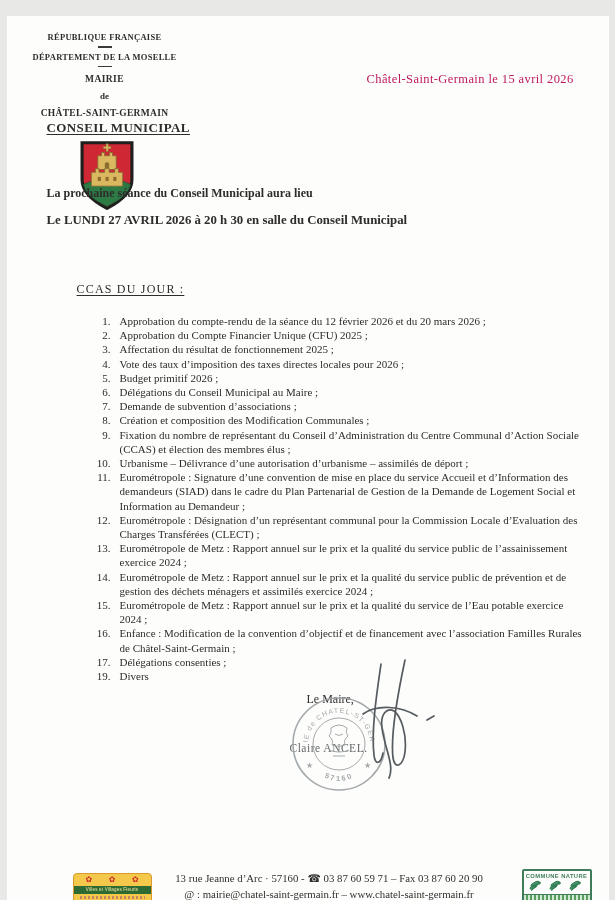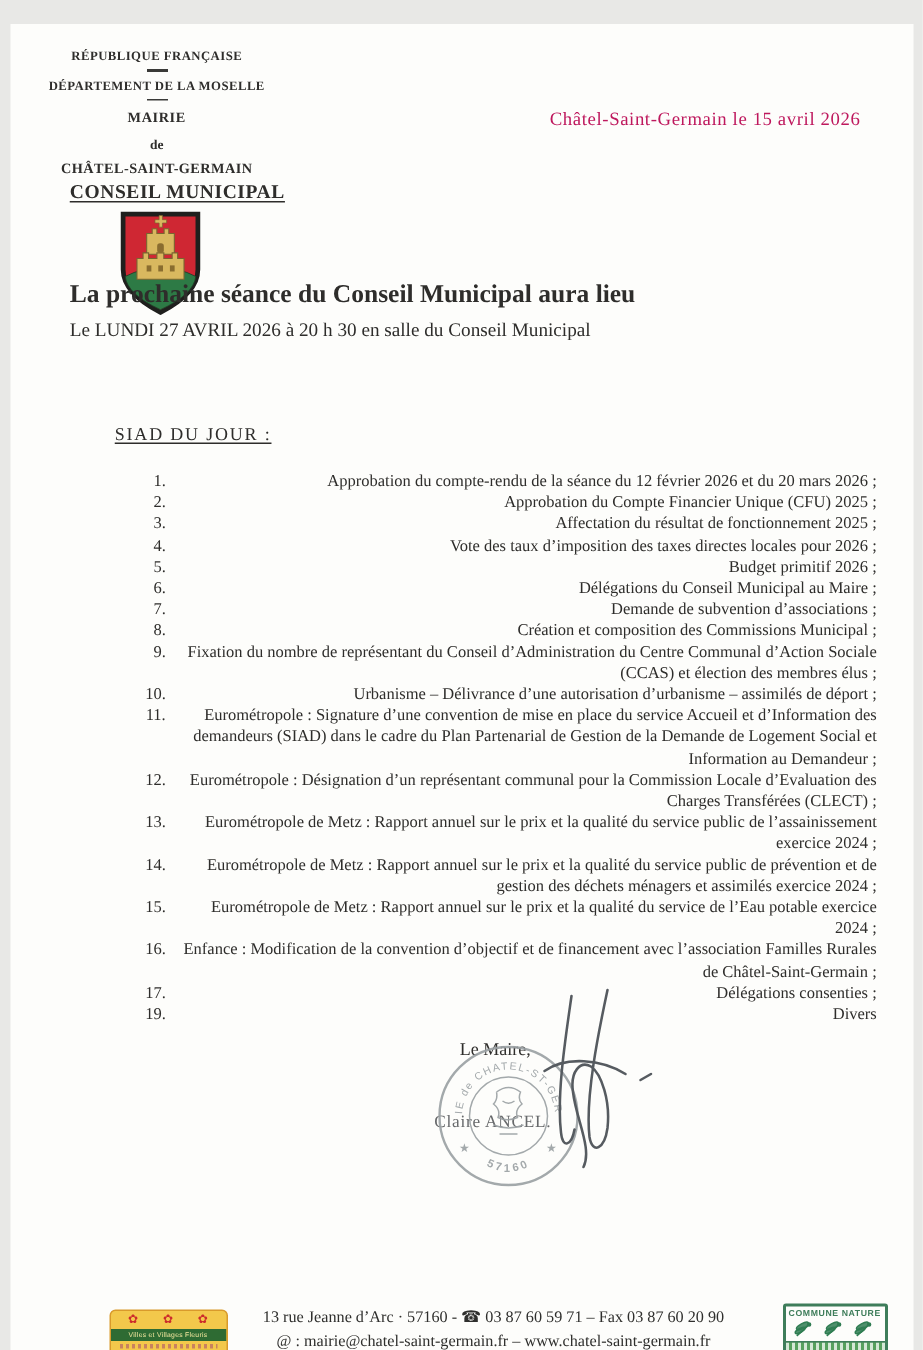--- a/index.html
+++ b/index.html
@@ -15,31 +15,31 @@
   .hdr-left .rule{width:14px;height:1.5px;background:#3a3a38;margin:0 auto 4px auto;}
   .hdr-left .l3{font-size:9.5px;font-weight:bold;letter-spacing:.4px;margin:7px 0 7px 0;}
   .hdr-left .l4{font-size:9px;font-weight:bold;margin-bottom:7px;}
   .hdr-left .l5{font-size:9.5px;font-weight:bold;letter-spacing:.3px;}
   
   .dateline{position:absolute;left:360px;top:56px;font-size:12.5px;letter-spacing:.4px;color:#be185d;}
   
   .ccol{position:absolute;left:40px;width:566px;text-align:left;}
   .doc-title{top:104px;font-size:13px;font-weight:bold;letter-spacing:.4px;
     text-decoration:underline;text-underline-offset:2px;}
-  .ann1{top:170px;font-size:17px;font-weight:bold;}
-  .ann2{top:197px;font-size:12.8px;font-weight:normal;}
+  .ann1{top:170px;font-size:12px;font-weight:bold;}
+  .ann2{top:197px;font-size:12.8px;font-weight:bold;}
   
   .coa{position:absolute;left:72px;top:124px;width:56px;height:72px;}
   
   .agenda-head{position:absolute;left:70px;top:266px;font-size:12px;letter-spacing:1.2px;
     text-decoration:underline;text-underline-offset:2px;}
   .agenda{position:absolute;left:70px;top:298px;width:512px;font-size:11px;line-height:14.2px;}
   .agenda .row{display:flex;align-items:flex-start;}
   .agenda .num{flex:0 0 34px;text-align:right;}
-  .agenda .txt{margin-left:9px;width:465px;text-align:right;}
+  .agenda .txt{margin-left:9px;width:465px;}
   
   .lemaire{position:absolute;left:300px;top:676px;font-size:12px;}
   .mayor-name{position:absolute;left:283px;top:726px;font-size:11.5px;color:#67696b;letter-spacing:.5px;}
   .stamp{position:absolute;left:282px;top:678px;width:100px;height:100px;opacity:.9;}
   .sig{position:absolute;left:336px;top:638px;width:96px;height:132px;}
   
   .foot-center{position:absolute;left:30px;top:855px;width:585px;text-align:center;
     font-size:10.8px;line-height:15.5px;color:#2f2f2d;}
   .logo-fleuris{position:absolute;left:66px;top:857px;width:77px;height:30px;
     background:var(--logo_yellow,#f3c84b);border:1px solid #d99a2b;border-radius:4px;
@@ -87,21 +87,21 @@
     <path d="M13,35 h4.4 v-4 h4 v4 h6 v-4 h5 v4 h6 v-4 h4 v4 h4.6 v15 h-34 z" fill="var(--castle_gold,#d9b85f)" stroke="#7a6530" stroke-width="0.8"></path>
     <rect x="27.6" y="24" width="4.8" height="7" rx="2" fill="#8a6d2f"></rect>
     <rect x="20" y="40" width="3.4" height="4.4" fill="#8a6d2f"></rect>
     <rect x="28.4" y="40" width="3.4" height="4.4" fill="#8a6d2f"></rect>
     <rect x="36.8" y="40" width="3.4" height="4.4" fill="#8a6d2f"></rect>
   </svg>
 
   <div class="ccol ann1">La prochaine séance du Conseil Municipal aura lieu</div>
   <div class="ccol ann2">Le LUNDI 27 AVRIL 2026 à 20 h 30 en salle du Conseil Municipal</div>
 
-  <div class="agenda-head">SIAD DU JOUR :</div>
+  <div class="agenda-head">CCAS DU JOUR :</div>
 
   <div class="agenda">
     <div class="row">
         <span class="num">1.</span>
         <span class="txt">Approbation du compte-rendu de la séance du 12 février 2026 et du 20 mars 2026 ;</span>
       </div>
     <div class="row">
         <span class="num">2.</span>
         <span class="txt">Approbation du Compte Financier Unique (CFU) 2025 ;</span>
       </div>
@@ -120,21 +120,21 @@
     <div class="row">
         <span class="num">6.</span>
         <span class="txt">Délégations du Conseil Municipal au Maire ;</span>
       </div>
     <div class="row">
         <span class="num">7.</span>
         <span class="txt">Demande de subvention d’associations ;</span>
       </div>
     <div class="row">
         <span class="num">8.</span>
-        <span class="txt">Création et composition des Commissions Municipal ;</span>
+        <span class="txt">Création et composition des Modification Communales ;</span>
       </div>
     <div class="row">
         <span class="num">9.</span>
         <span class="txt">Fixation du nombre de représentant du Conseil d’Administration du Centre Communal d’Action Sociale (CCAS) et élection des membres élus ;</span>
       </div>
     <div class="row">
         <span class="num">10.</span>
         <span class="txt">Urbanisme – Délivrance d’une autorisation d’urbanisme – assimilés de déport ;</span>
       </div>
     <div class="row">

